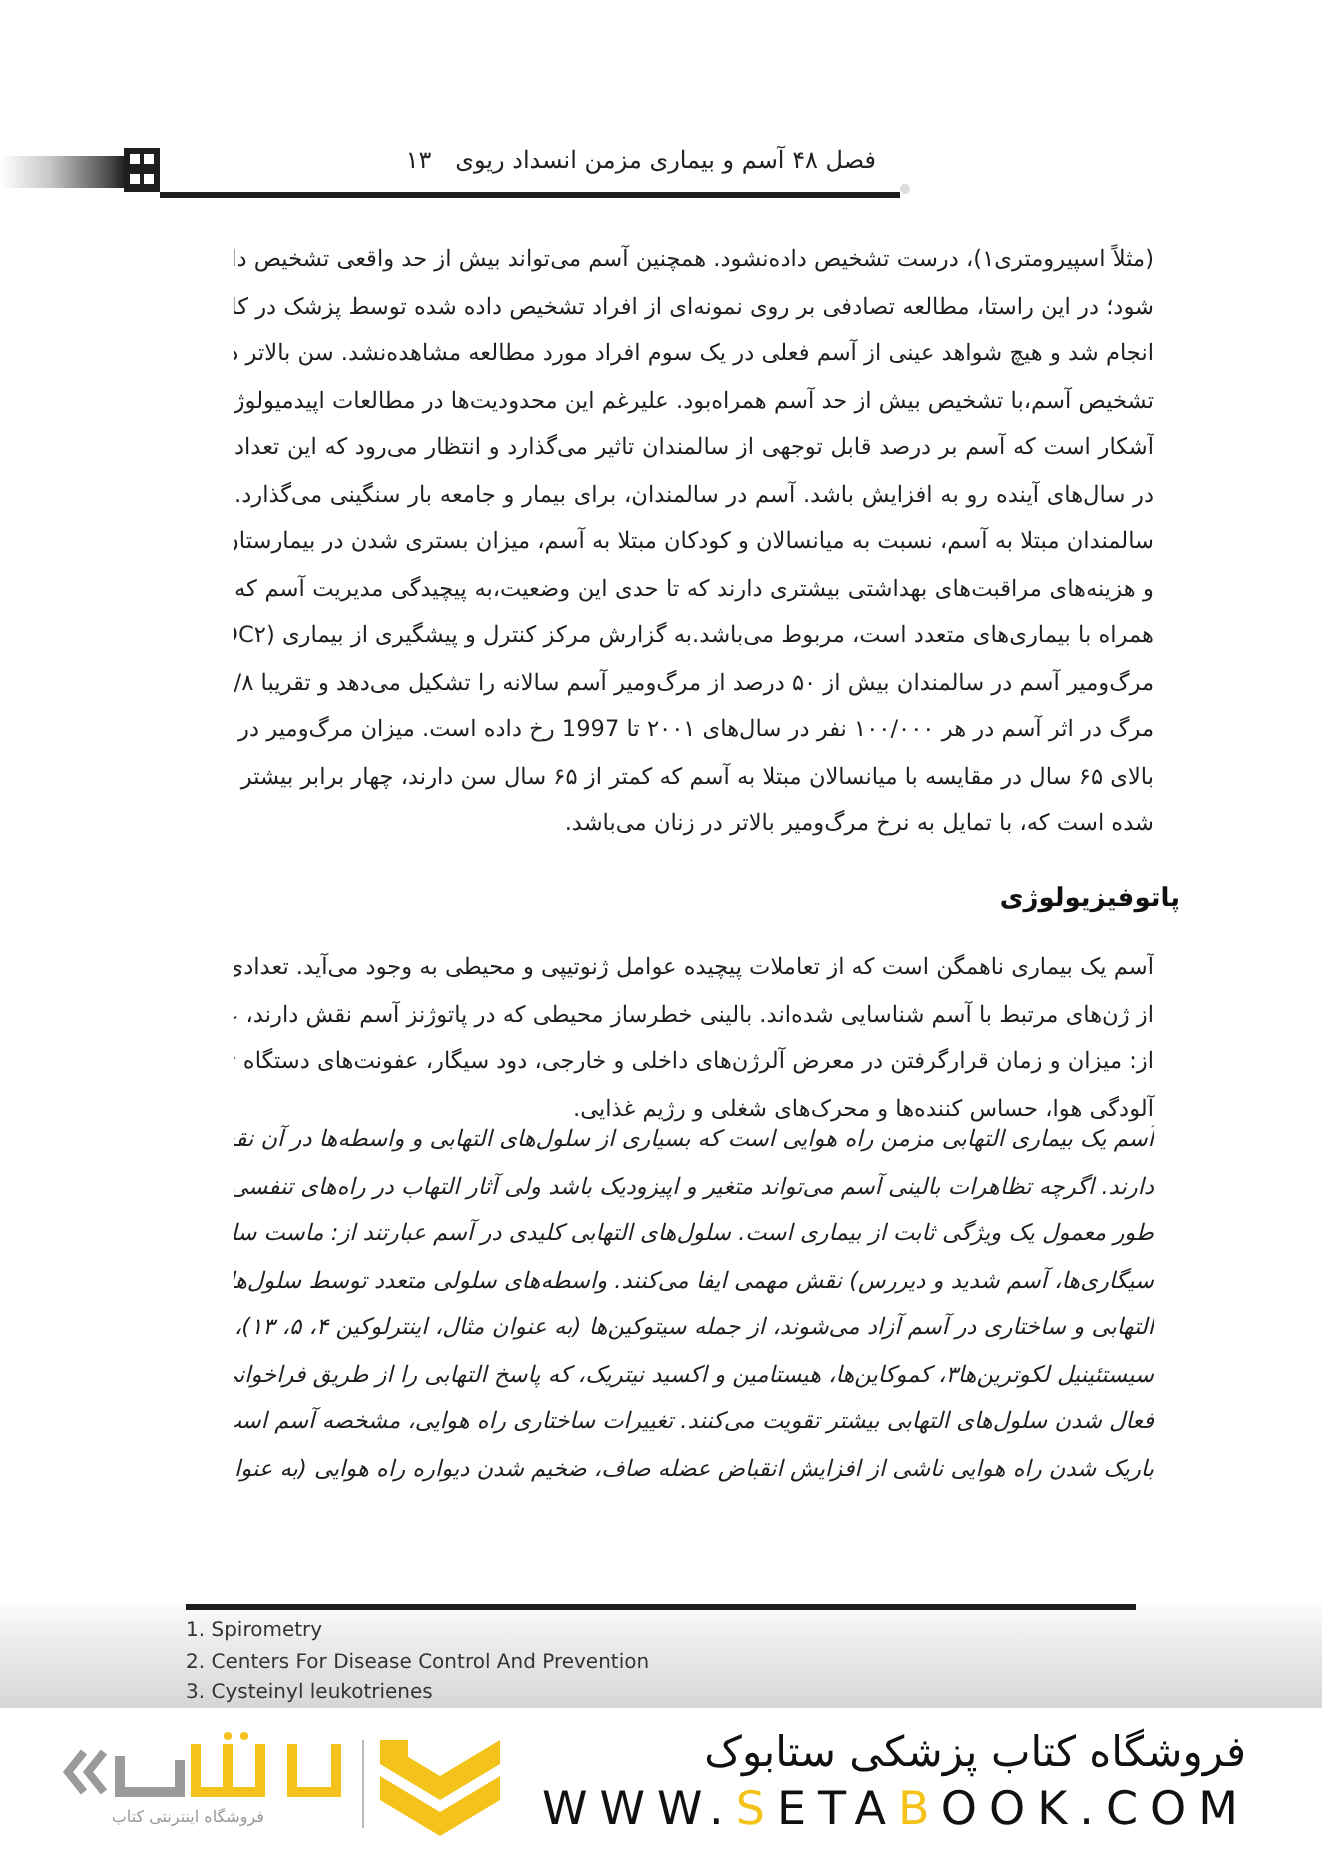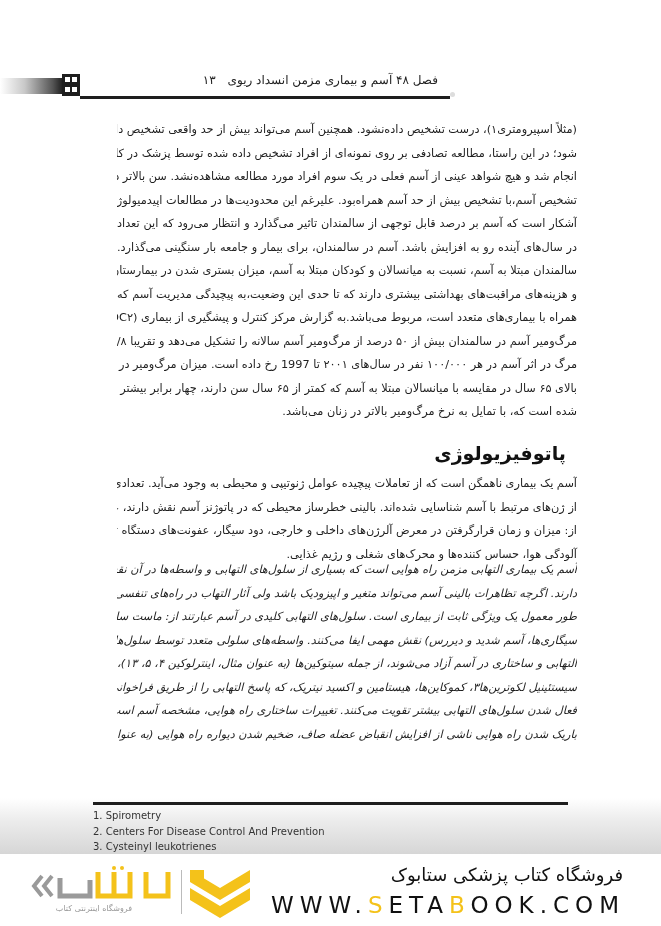--- a/index.html
+++ b/index.html
@@ -28,39 +28,39 @@
     .header-text .pg { margin-right: 8px; }
     .header-dot { position: absolute; left: 450px; top: 22px; width: 5px; height: 5px; background:#ddd; border-radius:50%; }
 
     .body-text {
       position: absolute; left: 85px; width: 492px; direction: rtl; text-align: justify;
       font-size: 11.3px; line-height: 23.5px; color: #1f1f1f;
     }
     .body-text p { margin: 0; text-align-last: right; }
     .body-text p.line { text-align-last: justify; white-space: nowrap; overflow: hidden; margin-left: 32px; }
     #para1 { top: 118px; }
-    #heading { position: absolute; top: 442px; left: 74px; width: 492px; direction: rtl; text-align: right;
-      font-size: 19px; font-weight: bold; color: #111; }
+    #heading { position: absolute; top: 442px; left: 98px; width: 492px; direction: rtl; text-align: right;
+      font-size: 13px; font-weight: bold; color: #111; }
     #para2 { top: 472px; }
     #para3 { top: 558px; font-style: italic; }
 
     .foot-band {
       position: absolute; left: 0; top: 798px; width: 661px; height: 56px;
       background: linear-gradient(to bottom, #ffffff 0%, #ececec 40%, #d6d6d6 100%);
     }
     .foot-rule { position: absolute; left: 93px; top: 802px; width: 475px; height: 3px; background: #1e1e1e; }
     .footnotes { position: absolute; left: 93px; top: 808px; font-size: 10px; line-height: 15.5px; color: #333;
       font-family: "DejaVu Sans", sans-serif; }
     .footnotes div { white-space: nowrap; }
 
     .brand { position: absolute; left: 0; top: 856px; width: 661px; height: 70px; background: #fff; }
     .logo-left { position: absolute; left: 30px; top: 10px; width: 150px; height: 50px; }
     .logo-sep { position: absolute; left: 181px; top: 14px; width: 1px; height: 44px; background: #bbb; }
     .logo-chev { position: absolute; left: 188px; top: 10px; width: 64px; height: 54px; }
-    .store-name { position: absolute; right: 38px; top: 8px; direction: rtl; font-size: 18px; color: #111;
+    .store-name { position: absolute; right: 38px; top: 8px; direction: rtl; font-size: 21px; color: #111;
       font-family: "DejaVu Sans", sans-serif; }
     .store-url { position: absolute; right: 36px; top: 36px; font-size: 23px; letter-spacing: 6px; color: #111;
       font-family: "DejaVu Sans", sans-serif; }
     .store-url .hl { color: #f4c21a; }
     .logo-sub { position: absolute; left: 32px; top: 48px; width: 100px; direction: rtl;
       font-size: 8px; color: #999; }
   </style>
 </head>
 <body>
 

